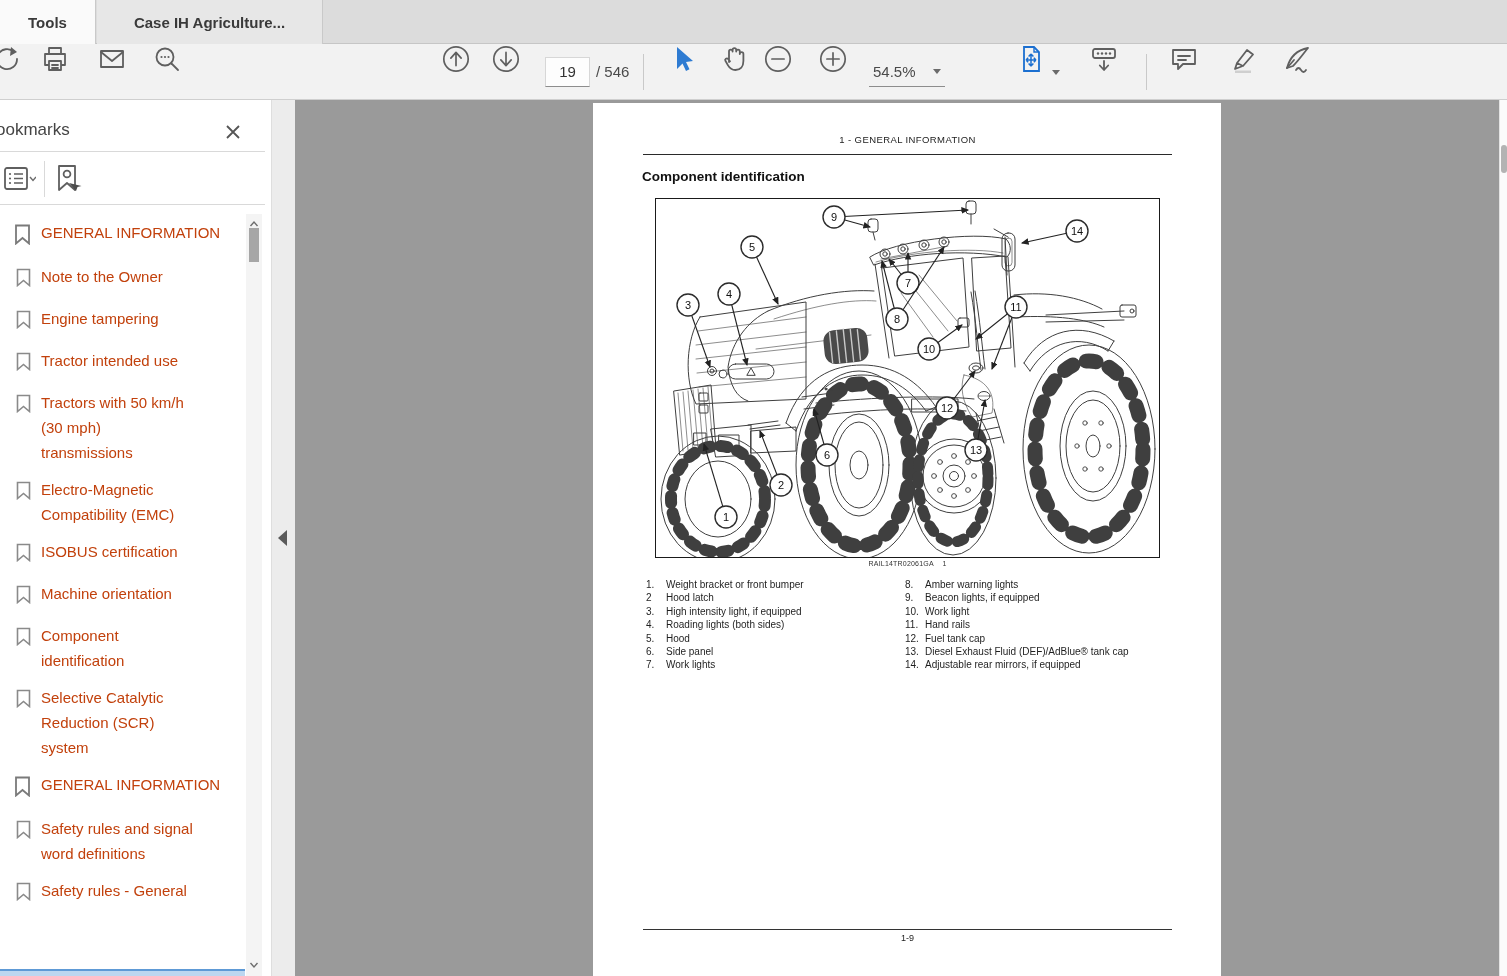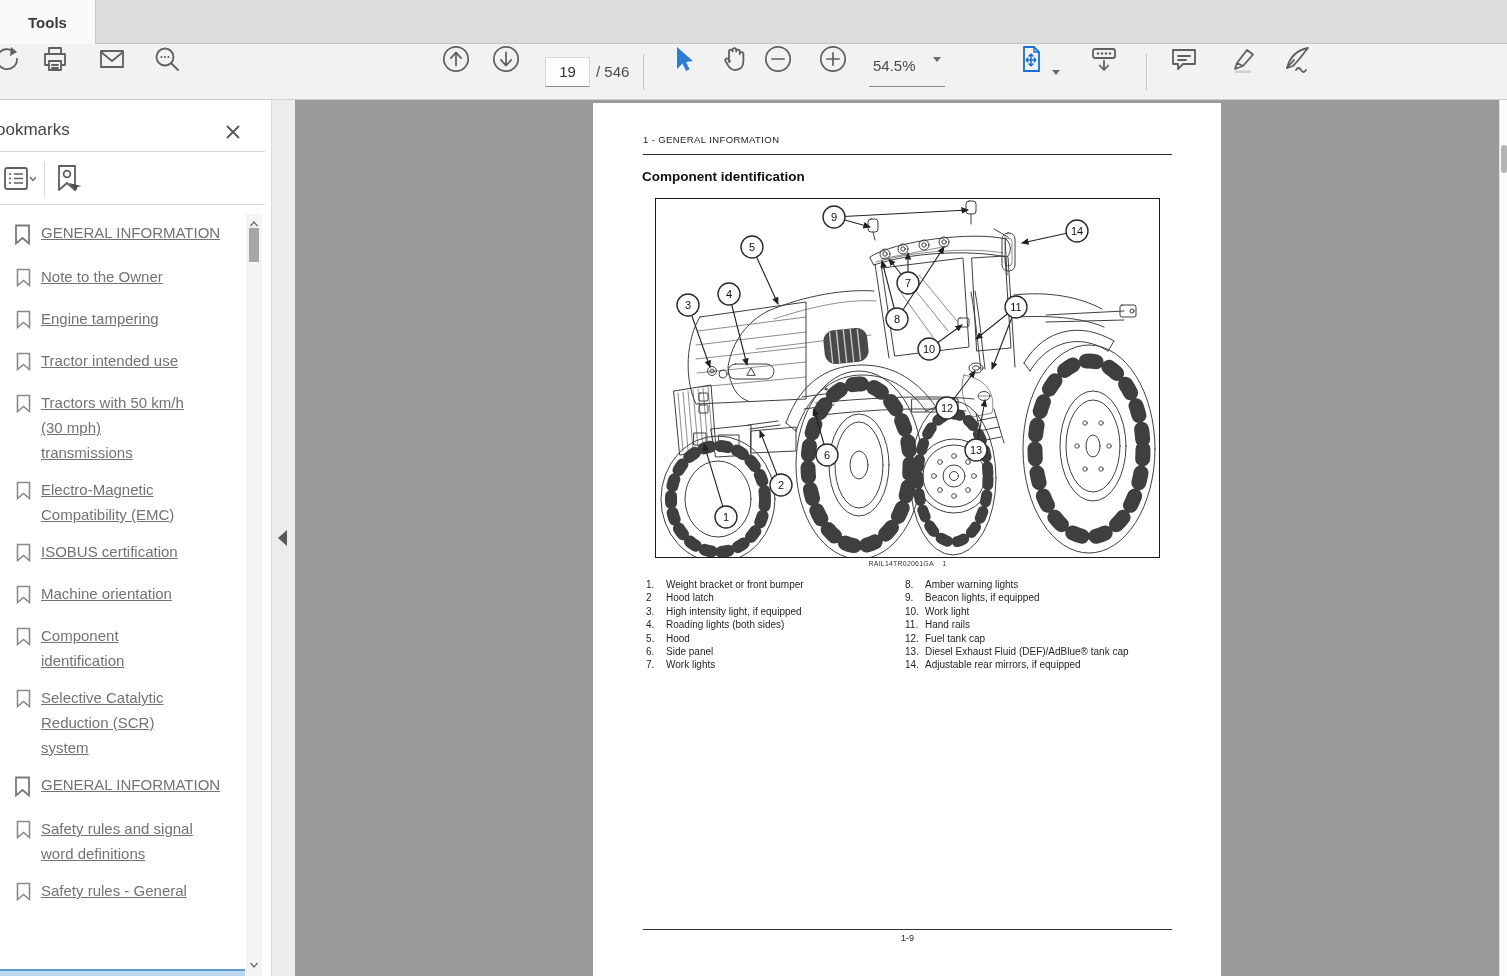--- a/index.html
+++ b/index.html
@@ -23,41 +23,41 @@
   .tbtn { position:absolute; top:57px; width:30px; height:30px; margin-top:-57px;
     display:flex; align-items:center; justify-content:center; }
   .tbtn svg { display:block; }
   .tb-sep { position:absolute; top:10px; width:1px; height:36px; background:#c9c9c9; }
   .page-input { position:absolute; left:545px; top:13px; width:45px; height:30px;
     background:#fdfdfd; border:1px solid #d7d7d7; border-bottom:1px solid #8d8d8d;
     font-size:15px; color:#333; text-align:center; line-height:28px; }
   .page-total { position:absolute; left:596px; top:13px; height:30px; line-height:30px;
     font-size:15px; color:#4a4a4a; }
   .zoom-box { position:absolute; left:869px; top:13px; width:76px; height:30px;
-    border-bottom:1px solid #8d8d8d; display:flex; 
+    border-bottom:1px solid #8d8d8d; display:flex; align-items:center;
     justify-content:space-between; padding:0 4px; font-size:15px; color:#4a4a4a; }
   .caret { width:0; height:0; border-left:4px solid transparent;
     border-right:4px solid transparent; border-top:5px solid #6b6b6b; }
 
   
   .sidebar { position:absolute; left:0; top:100px; width:271px; height:876px;
     background:#ffffff; }
   .bm-titlebar { position:absolute; left:0; top:12px; width:265px; height:40px;
     border-bottom:1px solid #d9d9d9; }
   .bm-title { position:absolute; left:-4px; top:8px; font-size:17px; color:#454545; }
   .bm-close { position:absolute; right:22px; top:10px; width:20px; height:20px; }
   .bm-toolrow { position:absolute; left:0; top:53px; width:265px; height:52px;
     border-bottom:1px solid #d9d9d9; }
   .bm-tool { position:absolute; top:10px; width:32px; height:32px;
     display:flex; align-items:center; justify-content:center; }
   .bm-toolsep { position:absolute; left:44px; top:8px; width:1px; height:36px; background:#d9d9d9; }
   .bm-list { position:absolute; left:0; top:114px; width:245px; height:762px;
     overflow:hidden; padding-top:6px; }
-  .bm { display:flex; gap:10px; margin:0 0 12px 0; font-size:15px; color:#737373;
-    line-height:25px; cursor:default;text-decoration:underline; }
+  .bm { display:flex; gap:10px; margin:0 0 12px 0; font-size:15px; color:#c2410c;
+    line-height:25px; cursor:default; }
   .bm .flag { flex:0 0 auto; margin-top:4px; }
   .bm.lvl1 { padding-left:14px; }
   .bm.lvl1 .lbl { max-width:205px; }
   .bm.lvl2 { padding-left:16px; }
   .bm.lvl2 .lbl { max-width:152px; }
   .bm.nowrap .lbl { white-space:nowrap; }
   
   .sb-track { position:absolute; left:246px; top:114px; width:16px; height:762px; background:#f4f4f4; }
   .sb-thumb { position:absolute; left:3px; top:14px; width:10px; height:34px; background:#a6a6a6; }
   .sb-chev { position:absolute; left:3px; width:10px; height:10px; }
@@ -69,21 +69,21 @@
     background:#ececec; border-left:1px solid #dedede; }
   .collapse-arrow { position:absolute; left:6px; top:430px; width:0; height:0;
     border-top:8px solid transparent; border-bottom:8px solid transparent;
     border-right:9px solid #5a5a5a; }
 
   
   .docarea { position:absolute; left:295px; top:100px; width:1212px; height:876px;
     background:#9a9a9a; }
   .page { position:absolute; left:298px; top:3px; width:628px; height:900px;
     background:#ffffff; color:#1c1c1c; }
-  .pg-header { position:absolute; left:50px; top:31px; width:529px; 
+  .pg-header { position:absolute; left:50px; top:31px; width:529px; text-align:center;
     font-size:9.5px; letter-spacing:.4px; color:#222; }
   .pg-rule-top { position:absolute; left:50px; top:51px; width:529px; height:0;
     border-top:1.6px solid #2a2a2a; }
   .pg-heading { position:absolute; left:49px; top:66px; font-size:13.5px; font-weight:bold; color:#111; }
   .figure-box { position:absolute; left:62px; top:95px; width:505px; height:360px;
     border:1.6px solid #1a1a1a; overflow:hidden; }
   .fig-caption { position:absolute; left:62px; top:457px; width:505px; text-align:center;
     font-size:7px; color:#333; letter-spacing:.2px; }
   .legend { position:absolute; top:475px; font-size:10px; color:#1f1f1f; }
   .legend-left { left:53px; width:250px; }
@@ -111,20 +111,23 @@
   .icon-stroke { stroke:#5f5f5f; fill:none; stroke-width:1.8; stroke-linecap:round; stroke-linejoin:round; }
 </style>
 </head>
 <body>
 
 <div id="app">
 
   <div class="tabbar">
     <div class="tab tab-tools">
       <span>Tools</span>
+    </div>
+    <div class="tab tab-doc1">
+      <span>Case IH Agriculture...</span>
     </div>
   </div>
 
   <div class="toolbar">
     <div class="tbtn" style="left:-8px;top:57px">
       <svg width="30" height="30" viewBox="0 0 30 30">
           <path class="icon-stroke" d="M22,8 A10,10 0 1 0 25,15"></path>
           <path d="M19,3 L25,8 L18,12 Z" fill="#5f5f5f" stroke="none"></path>
         </svg>
     </div>

